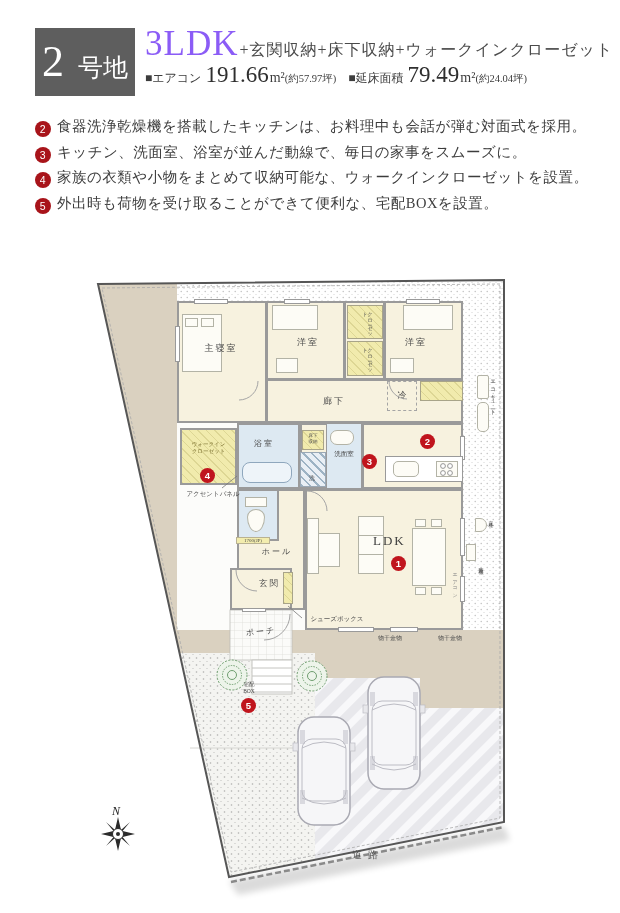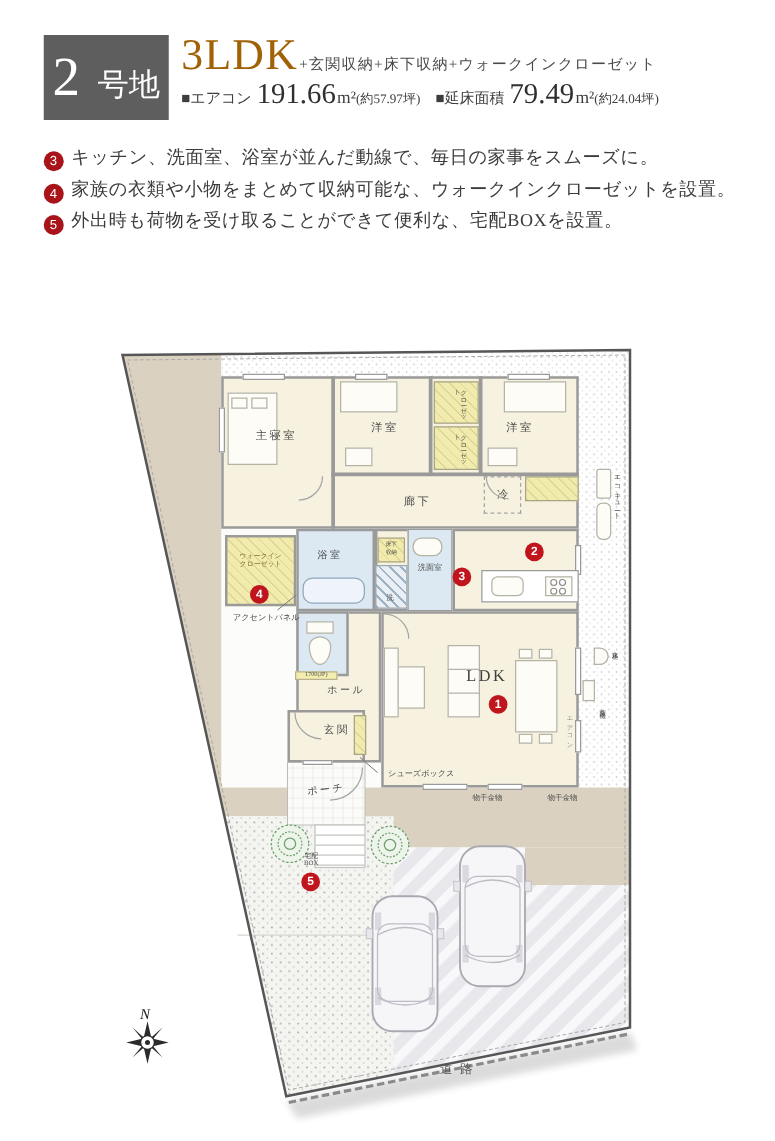--- a/index.html
+++ b/index.html
@@ -4,22 +4,22 @@
 <style>
   html,body{margin:0;padding:0;background:#fff;}
   .page{position:relative;width:620px;height:913px;background:#ffffff;overflow:hidden;
         font-family:"Liberation Serif","DejaVu Serif",serif;color:#3c3c3c;}
   
   .badge{position:absolute;left:35px;top:28px;width:100px;height:68px;background:#5e5e5e;
          display:flex;align-items:baseline;justify-content:center;color:#fff;}
   .badge .num{font-size:44px;line-height:68px;}
   .badge .lbl{font-size:25px;margin-left:14px;}
   .plan-line{position:absolute;left:145px;top:24px;white-space:nowrap;}
-  .plan-type{font-size:35px;color:#a16207;letter-spacing:1px;}
-  .plan-suffix{font-size:12px;color:#4a4a4a;margin-left:1px;letter-spacing:1px;text-align:center;}
+  .plan-type{font-size:35px;color:#8b5cf6;letter-spacing:1px;}
+  .plan-suffix{font-size:16px;color:#4a4a4a;margin-left:1px;letter-spacing:1px;text-align:center;}
   .area-line{position:absolute;left:145px;top:62px;white-space:nowrap;}
   .area-label{font-size:12px;color:#3d3d3d;}
   .area-value{font-size:23px;color:#2f2f2f;margin:0 1px 0 4px;}
   .area-unit{font-size:14px;}
   .area-note{font-size:10.5px;margin-right:12px;}
   
   .features{position:absolute;left:35px;top:114px;width:578px;list-style:none;margin:0;padding:0;}
   .features li{font-size:14.5px;line-height:25.5px;letter-spacing:.5px;white-space:nowrap;}
   .fnum{display:inline-block;width:16px;height:16px;border-radius:50%;background:#a8141a;color:#fff;
         font-family:"Liberation Sans",sans-serif;font-size:10.5px;line-height:16px;text-align:center;
@@ -61,20 +61,21 @@
       <span class="lbl">号地</span>
   </div>
   <div class="plan-line">
     <span class="plan-type">3LDK</span><span class="plan-suffix">+玄関収納+床下収納+ウォークインクローゼット</span>
   </div>
   <div class="area-line">
     <span class="area-label">■エアコン</span><span class="area-value">191.66</span><span class="area-unit">m²</span><span class="area-note">(約57.97坪)</span><span class="area-label">■延床面積</span><span class="area-value">79.49</span><span class="area-unit">m²</span><span class="area-note">(約24.04坪)</span>
   </div>
 
   <ul class="features">
+    <li><span class="fnum">2</span><span>食器洗浄乾燥機を搭載したキッチンは、お料理中も会話が弾む対面式を採用。</span></li>
     <li><span class="fnum">3</span><span>キッチン、洗面室、浴室が並んだ動線で、毎日の家事をスムーズに。</span></li>
     <li><span class="fnum">4</span><span>家族の衣類や小物をまとめて収納可能な、ウォークインクローゼットを設置。</span></li>
     <li><span class="fnum">5</span><span>外出時も荷物を受け取ることができて便利な、宅配BOXを設置。</span></li>
   </ul>
 
   <div class="plan">
 
     <svg width="440" height="633" viewBox="0 0 440 633">
       <defs>
         <pattern id="pdots" width="6" height="6" patternUnits="userSpaceOnUse">

